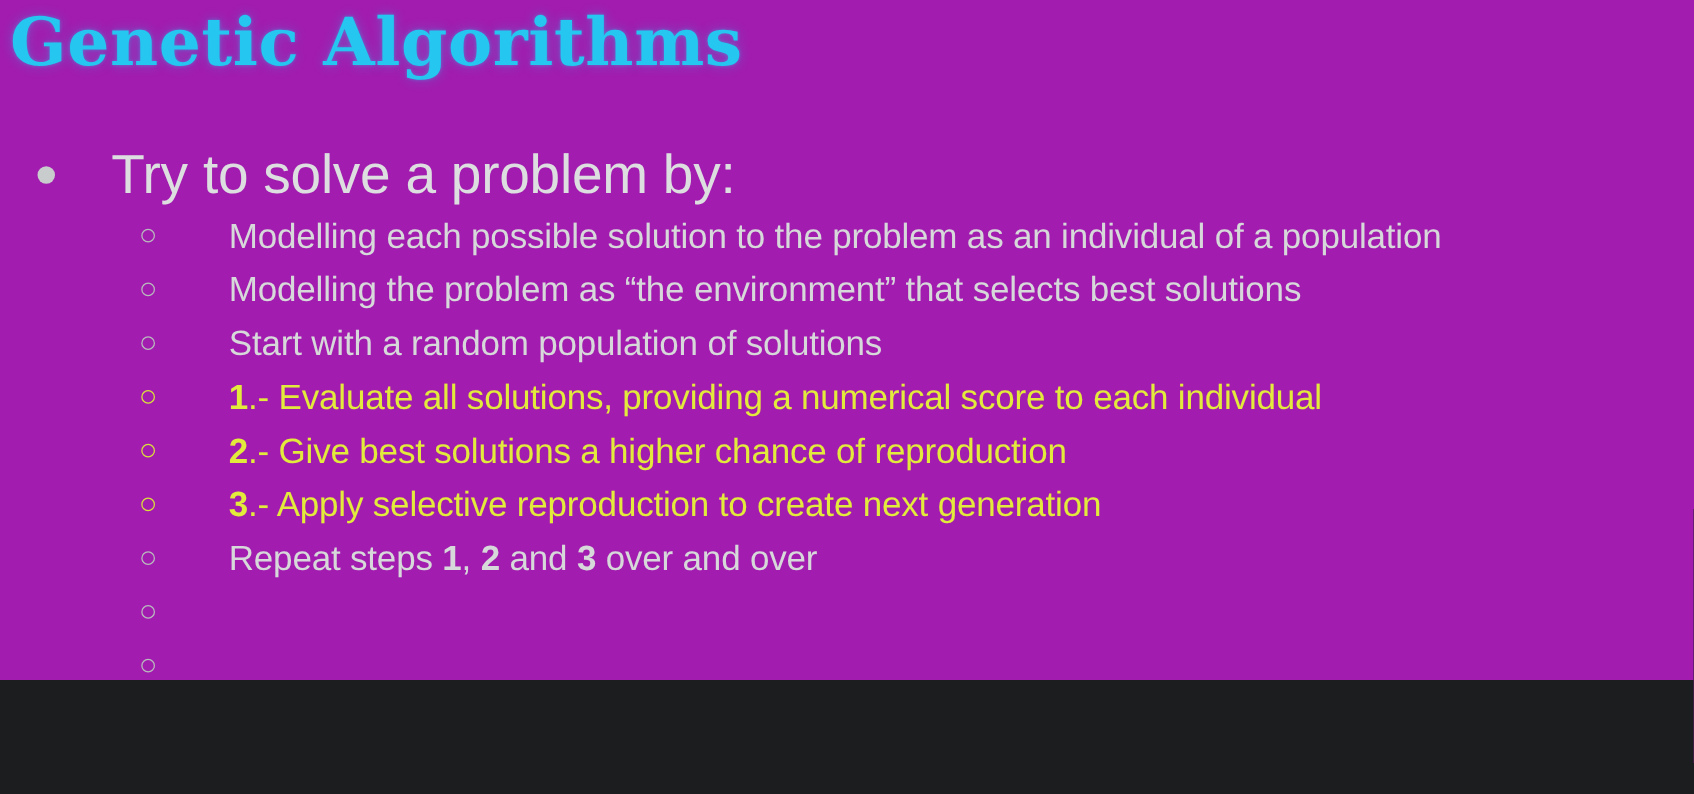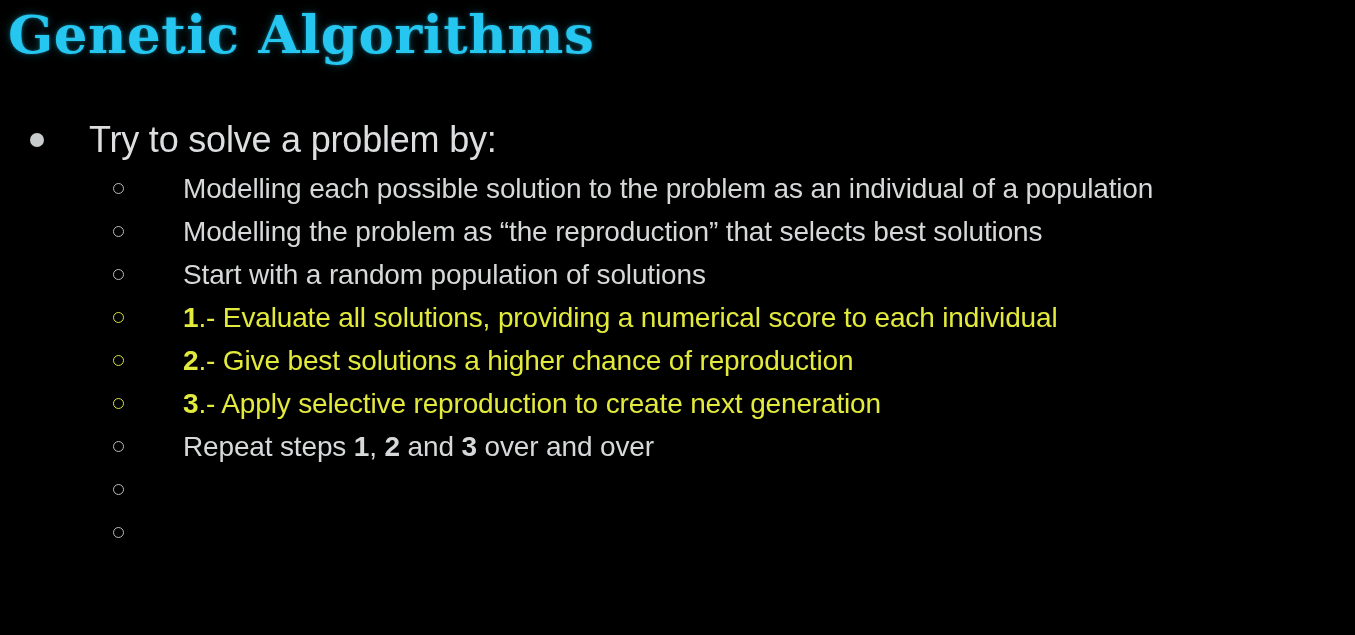--- a/index.html
+++ b/index.html
@@ -3,22 +3,22 @@
 <meta charset="utf-8">
 <style>
   html, body {
     margin: 0;
     padding: 0;
     background: #1b1d1e;
   }
   .slide {
     position: relative;
     width: 1355px;
-    height: 635px;
-    background: #000000;
+    height: 544px;
+    background: #a21caf;
     overflow: hidden;
     font-family: "Liberation Sans", sans-serif;
     text-decoration: underline;
     -webkit-font-smoothing: antialiased;
   }
 
   
   .slide-title {
     position: absolute;
     left: 8px;
@@ -57,21 +57,21 @@
     top: 21px;
     width: 14px;
     height: 14px;
     border-radius: 50%;
     background: #c9cccd;
   }
   .row.lvl1 .text {
     position: absolute;
     left: 89px;
     top: 0;
-    font-size: 36px;
+    font-size: 44px;
     line-height: 55px;
     color: #dcdedf;
     font-weight: 400;
     letter-spacing: -0.2px;
   }
 
   
   .row.lvl2 {
     height: 43px;
   }
@@ -124,21 +124,21 @@
       <div class="row lvl1">
         <span class="marker"></span>
         <span class="text">Try to solve a problem by:</span>
       </div>
       <div class="row lvl2">
         <span class="marker"></span>
         <span class="text">Modelling each possible solution to the problem as an individual of a population</span>
       </div>
       <div class="row lvl2">
         <span class="marker"></span>
-        <span class="text">Modelling the problem as “the reproduction” that selects best solutions</span>
+        <span class="text">Modelling the problem as “the environment” that selects best solutions</span>
       </div>
       <div class="row lvl2">
         <span class="marker"></span>
         <span class="text">Start with a random population of solutions</span>
       </div>
       <div class="row lvl2 accent">
         <span class="marker"></span>
         <span class="text"><b>1</b>.- Evaluate all solutions, providing a numerical score to each individual</span>
       </div>
       <div class="row lvl2 accent">

